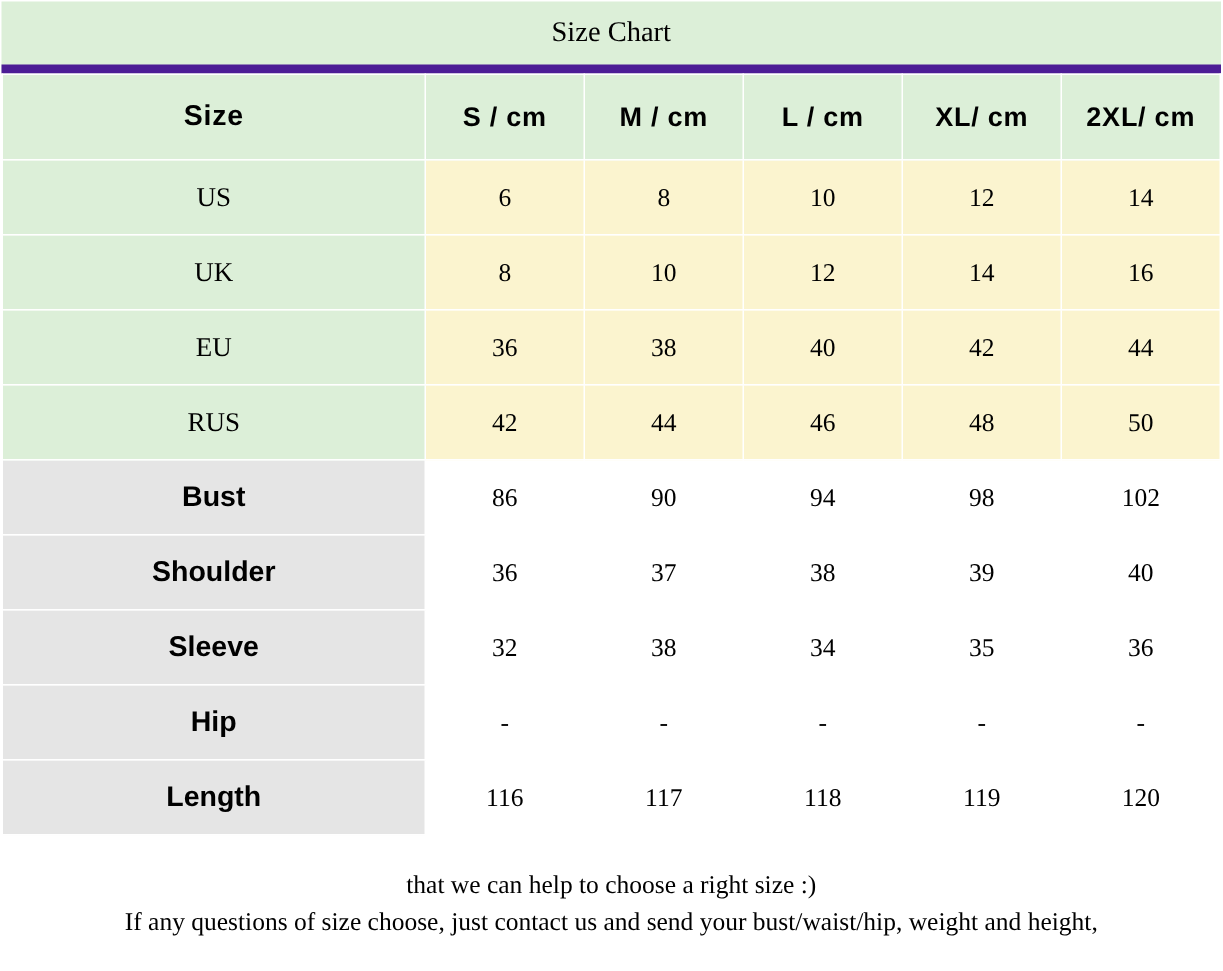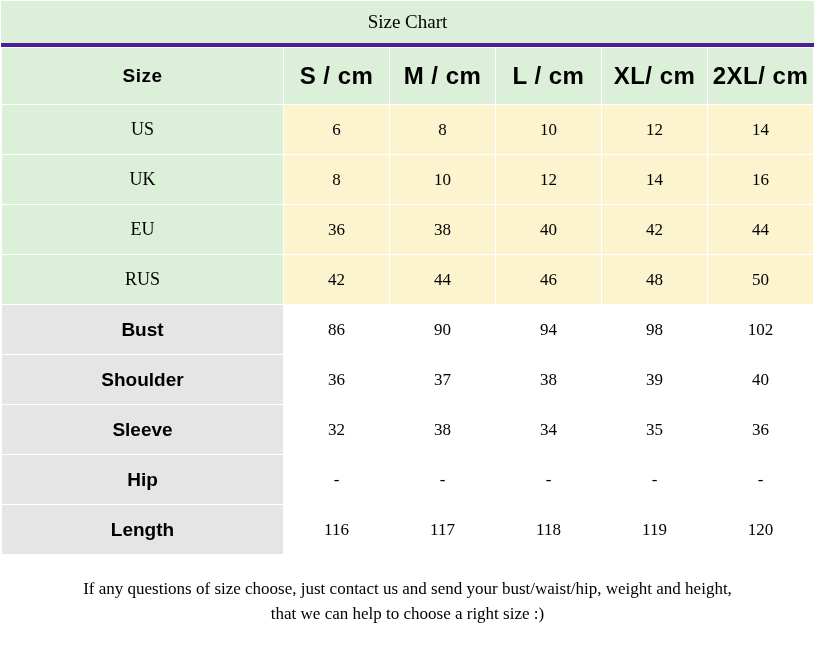--- a/index.html
+++ b/index.html
@@ -23,21 +23,21 @@
   }
   .title-bar {
     height: 42px;
     background: #dcefd8;
     display: flex;
     align-items: center;
     justify-content: center;
     font-size: 19px;
     color: #000;
     font-family: "Liberation Serif", serif;
-    border-bottom: 4px solid #4c1d95;
+    border-bottom: 6px solid #4c1d95;
   }
   table.size-table {
     border-collapse: collapse;
     width: 100%;
     table-layout: fixed;
   }
   table.size-table td {
     text-align: center;
     vertical-align: middle;
     border: 1px solid #ffffff;
@@ -48,21 +48,21 @@
     padding: 0;
   }
   
   col.c-label { width: 282px; }
   col.c-size  { width: 106px; }
 
   
   tr.header-row td {
     background: #dcefd8;
     font-weight: bold;
-    font-size: 24px;
+    font-size: 18px;
     height: 56px;
     letter-spacing: 0.5px;
   }
   tr.header-row td.label-cell {
     font-size: 19px;
   }
 
   
   tr.region-row td.label-cell {
     background: #dcefd8;
@@ -212,17 +212,17 @@
         <td class="value-cell">116</td>
         <td class="value-cell">117</td>
         <td class="value-cell">118</td>
         <td class="value-cell">119</td>
         <td class="value-cell">120</td>
       </tr>
     </tbody>
   </table>
 
   <div class="footer">
+    <div>that we can help to  choose a right size :)</div>
     <div>If any questions of size choose, just contact us and send your bust/waist/hip, weight and height,</div>
-    <div>that we can help to  choose a right size :)</div>
   </div>
 
 </div>
 
 </body></html>

